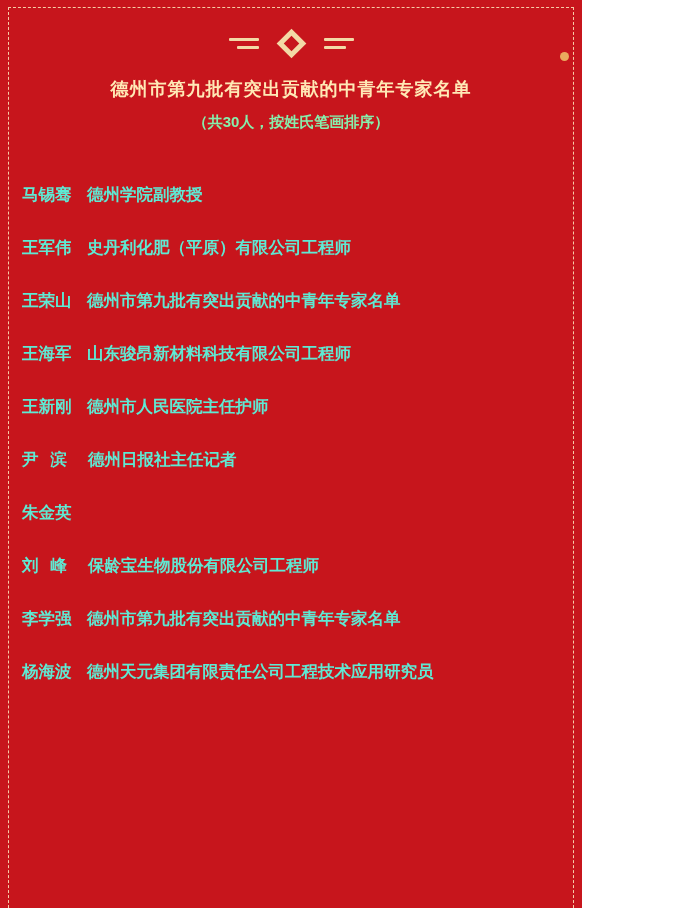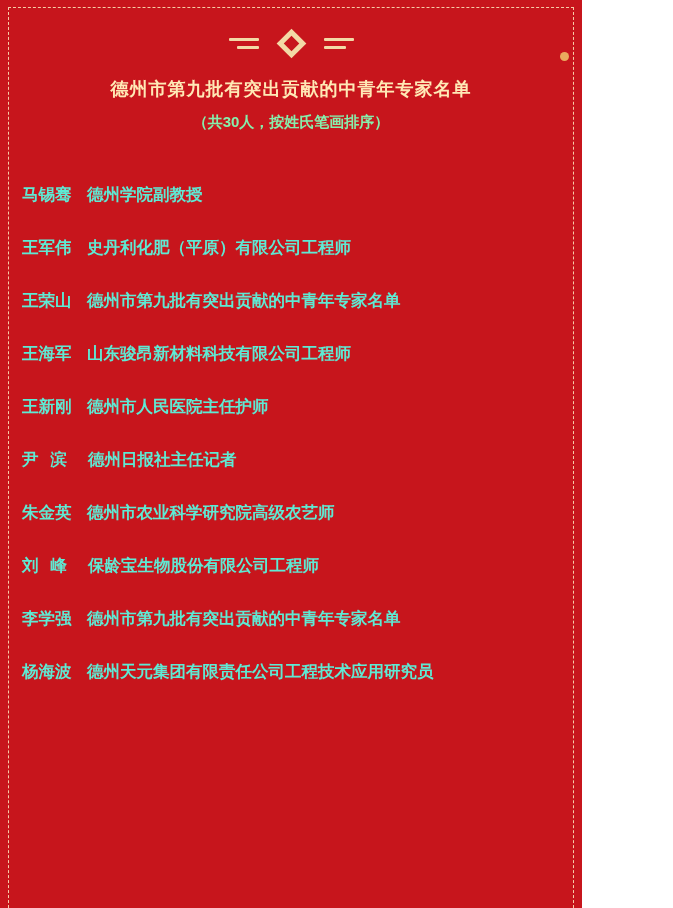--- a/index.html
+++ b/index.html
@@ -183,21 +183,20 @@
       <div class="name-row">
         <span class="nm">王新刚</span>
         <span class="ttl">德州市人民医院主任护师</span>
       </div>
       <div class="name-row">
         <span class="nm spaced">尹滨</span>
         <span class="ttl">德州日报社主任记者</span>
       </div>
       <div class="name-row">
         <span class="nm">朱金英</span>
-        <span class="ttl">德州市农业科学研究院高级农艺师</span>
       </div>
       <div class="name-row">
         <span class="nm spaced">刘峰</span>
         <span class="ttl">保龄宝生物股份有限公司工程师</span>
       </div>
       <div class="name-row">
         <span class="nm">李学强</span>
         <span class="ttl">德州市第九批有突出贡献的中青年专家名单</span>
       </div>
       <div class="name-row">

